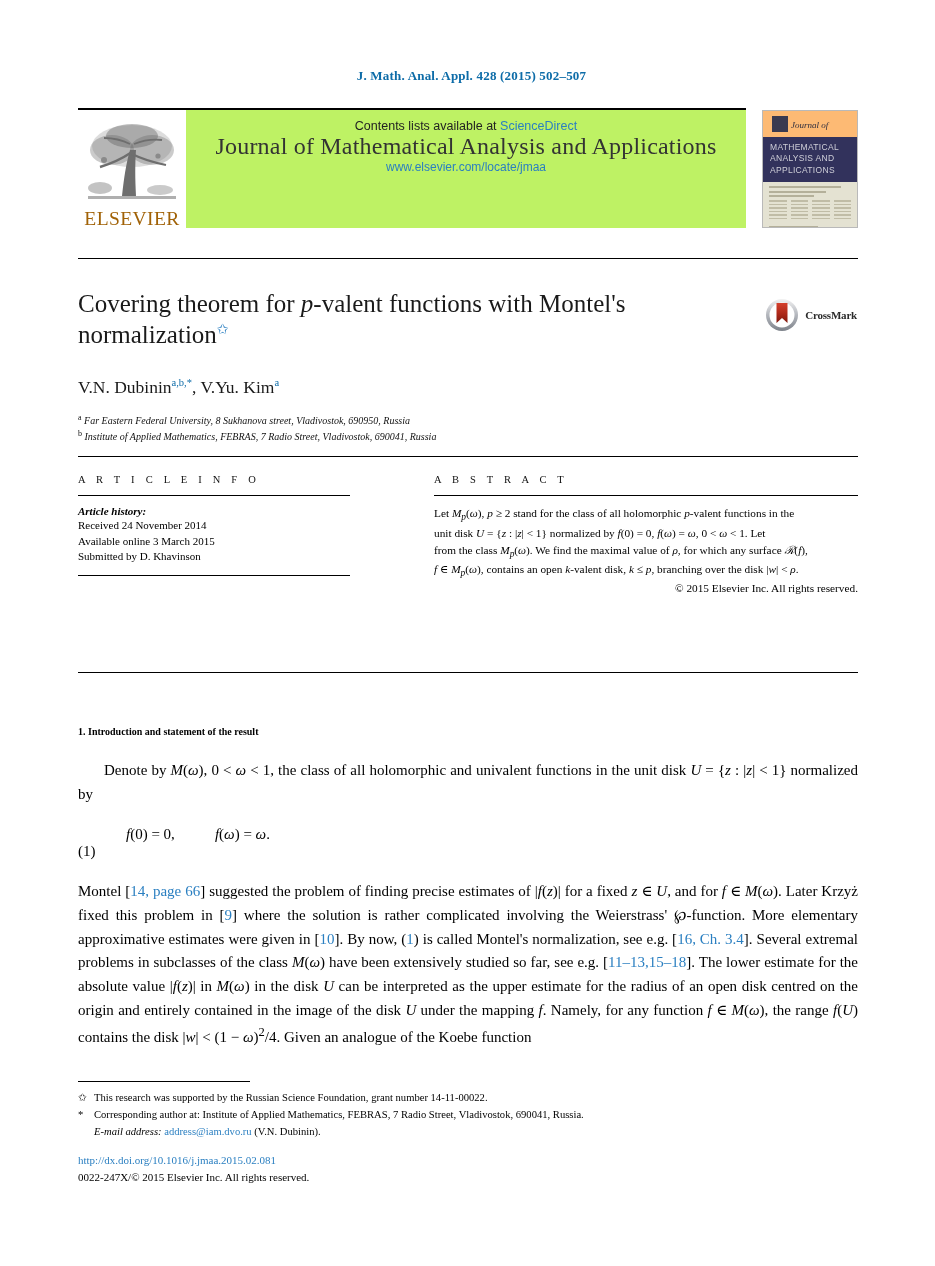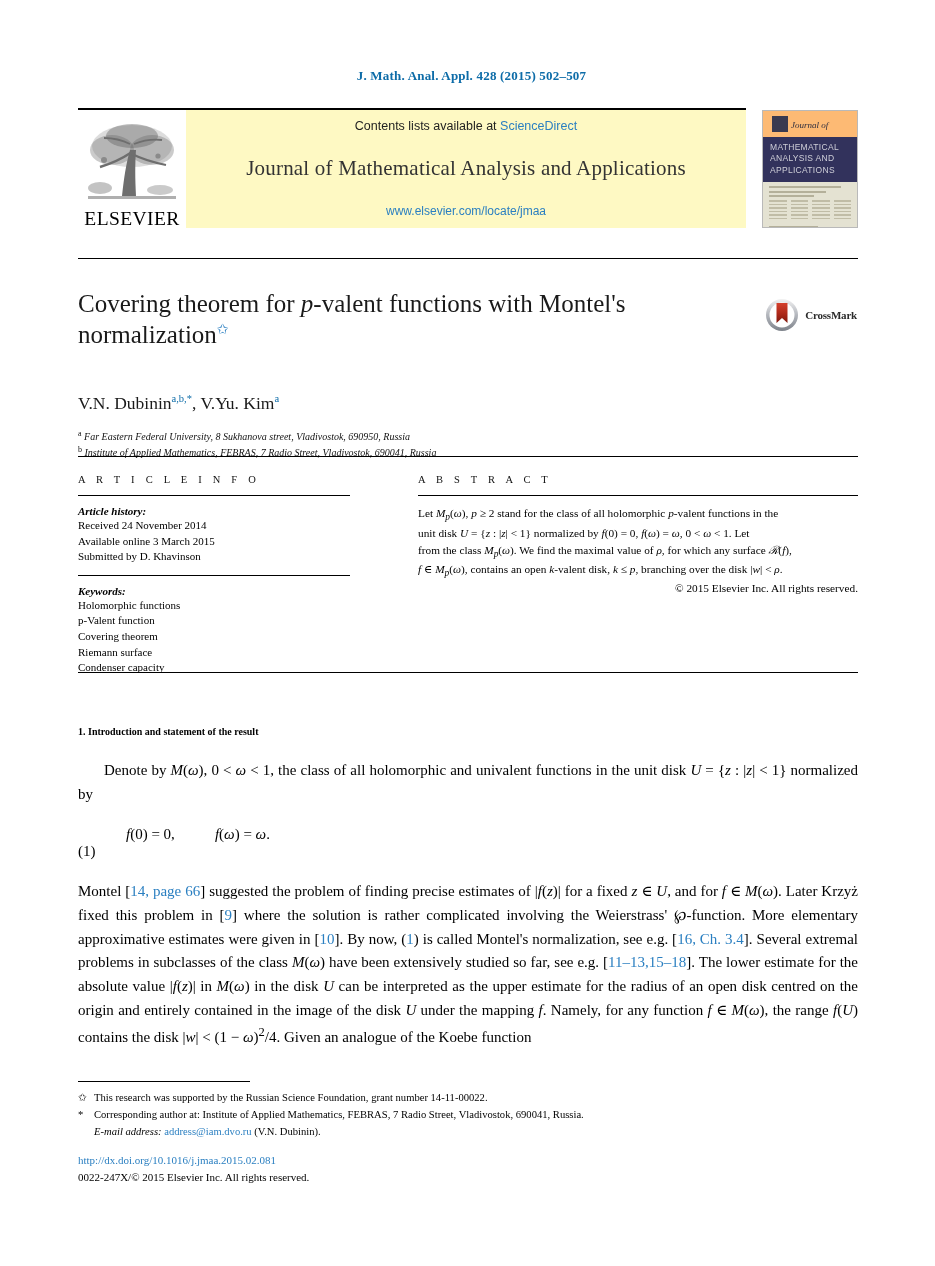--- a/index.html
+++ b/index.html
@@ -61,44 +61,44 @@
     align-items: center;
     justify-content: flex-end;
     padding-top: 3px;
     box-sizing: border-box;
   }
   .tree-svg { display: block; }
   .elsevier-word {
     font-family: "Liberation Serif", serif;
     font-size: 19.5px;
     letter-spacing: 0.4px;
-    color: #000000;
+    color: #a16207;
     font-weight: normal;
     line-height: 1;
     margin-top: 1px;
   }
   .masthead-center {
     flex: 1 1 auto;
-    background: #fef9c3;
+    background: #bef264;
     display: flex;
     flex-direction: column;
     align-items: center;
-    justify-content: space-between;
+    justify-content: flex-start;
     padding: 9px 0 10px 0;
     box-sizing: border-box;
   }
   .contents-line {
     font-family: "Liberation Sans", sans-serif;
     font-size: 12.5px;
     color: #222;
   }
   .contents-line a { color: #2a7fc1; text-decoration: none; }
   .journal-title {
     font-family: "Liberation Serif", serif;
-    font-size: 21px;
+    font-size: 24px;
     color: #333333;
     letter-spacing: 0.2px;
     white-space: nowrap;
   }
   .journal-url {
     font-family: "Liberation Sans", sans-serif;
     font-size: 12px;
     color: #2a7fc1;
   }
   .cover-thumb {
@@ -173,21 +173,21 @@
     margin: 0;
     font-family: "Liberation Serif", serif;
   }
   .paper-title .ital { font-style: italic; }
   .star-mark {
     color: #2a7fc1;
     font-size: 14px;
     vertical-align: super;
   }
   .authors {
-    margin-top: 42px;
+    margin-top: 26px;
     font-size: 17.5px;
     color: #1a1a1a;
   }
   .authors sup { font-size: 10.5px; color: #0d6ca8; }
   .affil {
     margin-top: 14px;
     font-size: 10px;
     font-style: italic;
     line-height: 1.55;
     color: #111;
@@ -218,21 +218,21 @@
     top: 456px;
     width: 780px;
     border-top: 1px solid #000;
   }
   .cols {
     position: absolute;
     left: 78px;
     top: 474px;
     width: 780px;
     display: flex;
-    gap: 0;
+    gap: 16px;
   }
   .col-info { width: 272px; flex: 0 0 272px; }
   .col-abs  { flex: 1 1 auto; padding-left: 68px; }
   .col-head {
     font-family: "Liberation Serif", serif;
     font-size: 10.5px;
     letter-spacing: 4.2px;
     font-weight: normal;
     color: #111;
     margin-bottom: 10px;
@@ -481,28 +481,20 @@
 
       <div class="info-group">
         <div class="info-sub">Article history:</div>
         <div class="info-line">Received 24 November 2014</div>
         <div class="info-line">Available online 3 March 2015</div>
         <div class="info-line">Submitted by D. Khavinson</div>
       </div>
 
       <div class="hr-thin"></div>
 
-      <div class="info-group">
-        <div class="info-sub">Keywords:</div>
-        <div class="info-line">Holomorphic functions</div>
-        <div class="info-line">p-Valent function</div>
-        <div class="info-line">Covering theorem</div>
-        <div class="info-line">Riemann surface</div>
-        <div class="info-line">Condenser capacity</div>
-      </div>
     </div>
 
     <div class="col-abs">
       <div class="col-head">A B S T R A C T</div>
       <div class="hr-thin"></div>
       <div class="abstract-text">
         <div>Let <span class="mi">M</span><sub class="mi">p</sub>(<span class="mi">ω</span>), <span class="mi">p</span> ≥ 2 stand for the class of all holomorphic <span class="mi">p</span>-valent functions in the</div>
         <div>unit disk <span class="mi">U</span> = {<span class="mi">z</span> : |<span class="mi">z</span>| &lt; 1} normalized by <span class="mi">f</span>(0) = 0, <span class="mi">f</span>(<span class="mi">ω</span>) = <span class="mi">ω</span>, 0 &lt; <span class="mi">ω</span> &lt; 1. Let</div>
         <div>from the class <span class="mi">M</span><sub class="mi">p</sub>(<span class="mi">ω</span>). We find the maximal value of <span class="mi">ρ</span>, for which any surface <span class="mi">ℛ</span>(<span class="mi">f</span>),</div>
         <div><span class="mi">f</span> ∈ <span class="mi">M</span><sub class="mi">p</sub>(<span class="mi">ω</span>), contains an open <span class="mi">k</span>-valent disk, <span class="mi">k</span> ≤ <span class="mi">p</span>, branching over the disk |<span class="mi">w</span>| &lt; <span class="mi">ρ</span>.</div>

